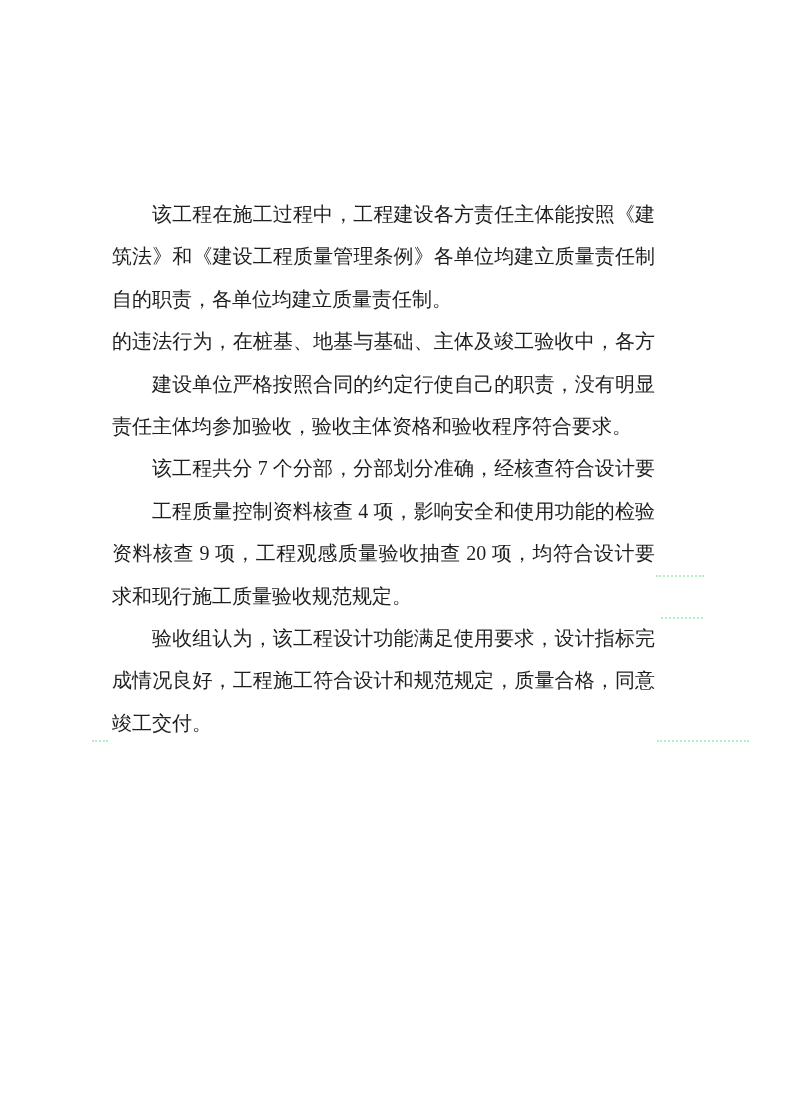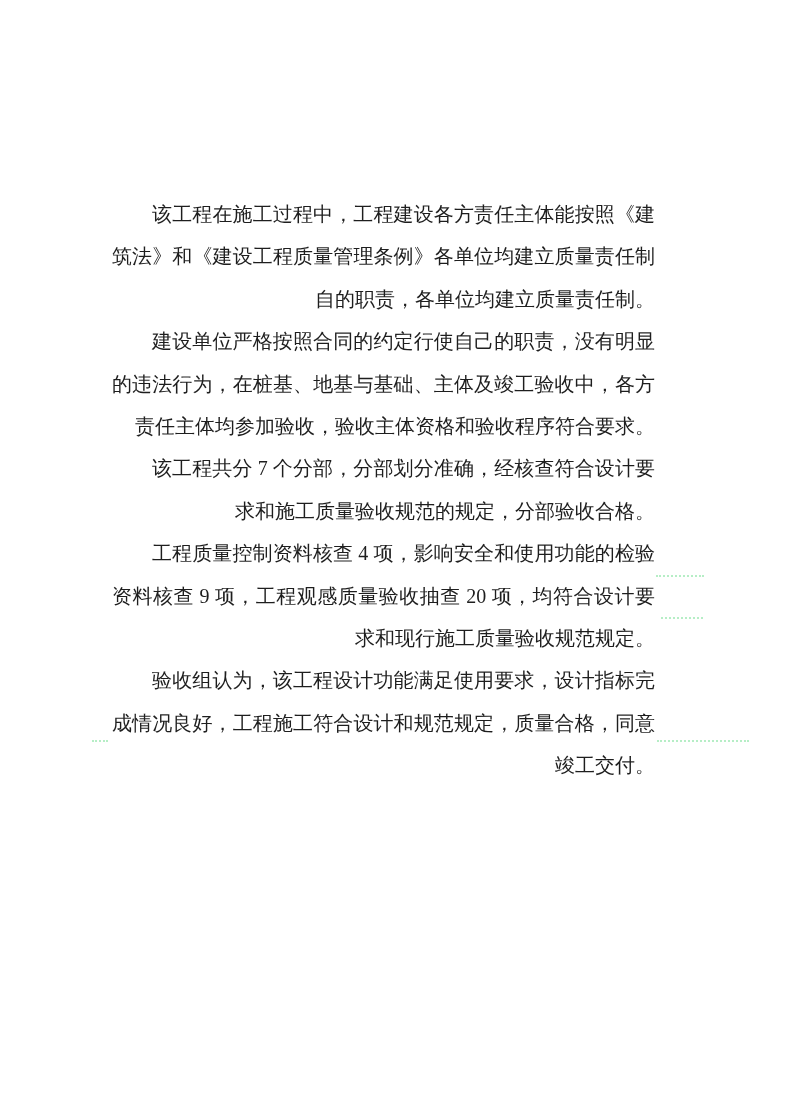--- a/index.html
+++ b/index.html
@@ -30,21 +30,21 @@
     color: var(--text-color, #1e1e1e);
     font-size: 20px;
   }
   .para {
     margin: 0;
     padding: 0;
   }
   .line {
     height: 42.4px;
     line-height: 42.4px;
-    text-align: right;
+    text-align: left;
     white-space: normal;
     overflow: visible;
   }
   .jf {
     text-align: justify;
     text-align-last: justify;
   }
   .ind {
     text-indent: 40px;
   }
@@ -66,28 +66,27 @@
 
   <div class="textblock">
 
     <div class="para">
       <div class="line jf ind">该工程在施工过程中，工程建设各方责任主体能按照《建</div>
       <div class="line jf">筑法》和《建设工程质量管理条例》各单位均建立质量责任制</div>
       <div class="line">自的职责，各单位均建立质量责任制。</div>
     </div>
 
     <div class="para">
+      <div class="line jf">的违法行为，在桩基、地基与基础、主体及竣工验收中，各方</div>
       <div class="line jf ind">建设单位严格按照合同的约定行使自己的职责，没有明显</div>
-      <div class="line jf">的违法行为，在桩基、地基与基础、主体及竣工验收中，各方</div>
       <div class="line">责任主体均参加验收，验收主体资格和验收程序符合要求。</div>
     </div>
 
     <div class="para">
       <div class="line jf ind">该工程共分 7 个分部，分部划分准确，经核查符合设计要</div>
-      <div class="line">求和施工质量验收规范的规定，分部验收合格。</div>
     </div>
 
     <div class="para">
       <div class="line jf ind">工程质量控制资料核查 4 项，影响安全和使用功能的检验</div>
       <div class="line jf">资料核查 9 项，工程观感质量验收抽查 20 项，均符合设计要</div>
       <div class="line">求和现行施工质量验收规范规定。</div>
     </div>
 
     <div class="para">
       <div class="line jf ind">验收组认为，该工程设计功能满足使用要求，设计指标完</div>

